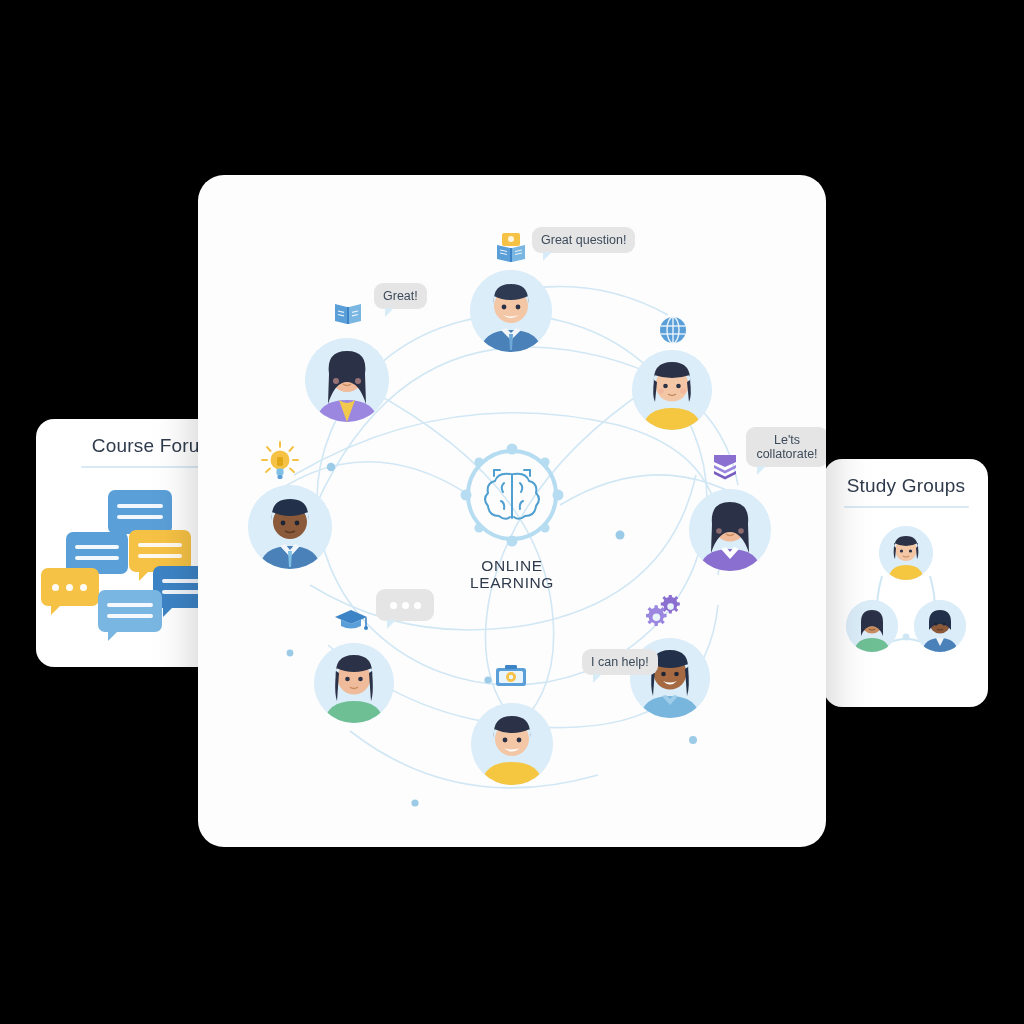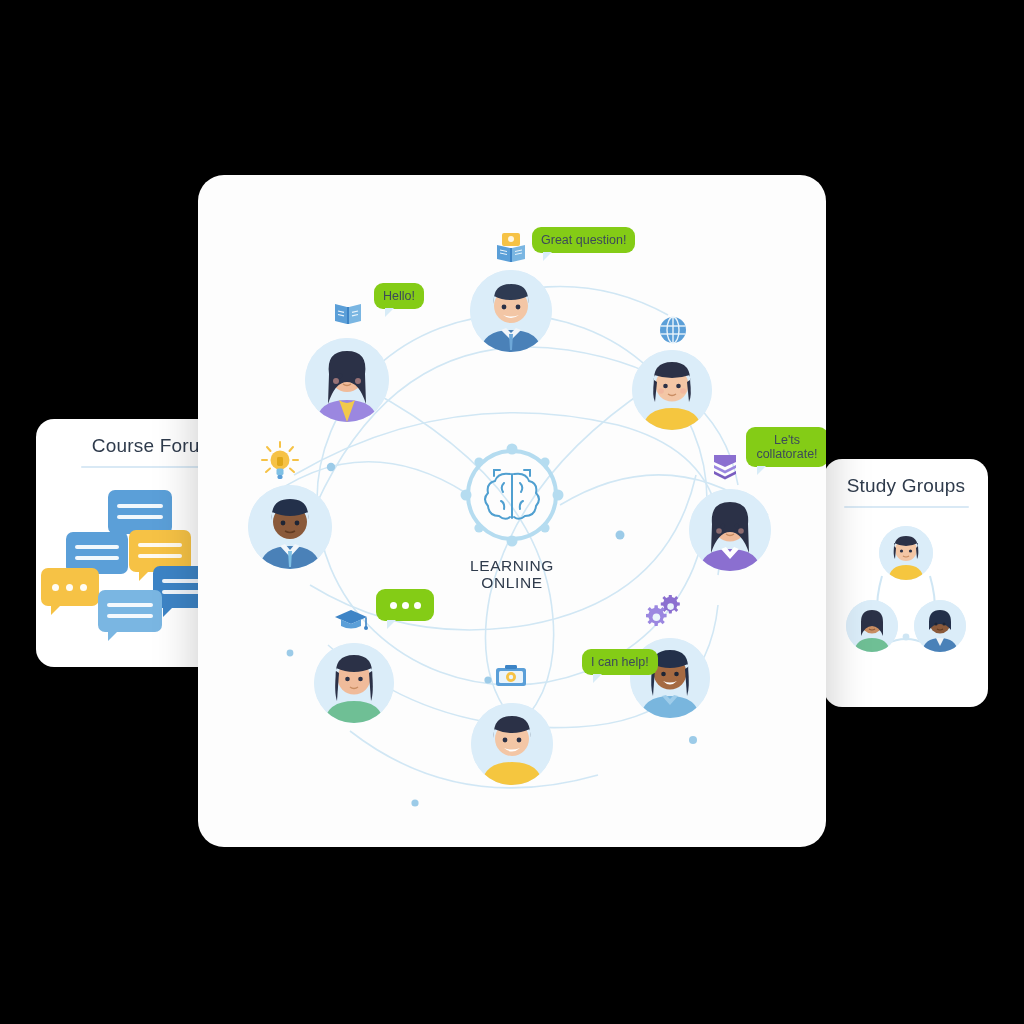--- a/index.html
+++ b/index.html
@@ -50,21 +50,21 @@
     position:absolute;left:0;right:0;top:383px;text-align:center;
     font-size:15.5px;line-height:16.5px;color:#2f3b4c;
     letter-spacing:.6px;font-weight:400;
   }
 
   
   .avatar{position:absolute;border-radius:50%;overflow:hidden;background:#dbecf8;}
 
   
   .talk{
-    position:absolute;background:#84cc16;color:#3c4a5a;border-radius:9px;
+    position:absolute;background:#e5e5e5;color:#3c4a5a;border-radius:9px;
     font-size:12.5px;padding:6px 9px;white-space:nowrap;line-height:14px;
     text-align:center;
   }
   .talk:after{content:"";position:absolute;width:0;height:0;
     border-top:9px solid #d8ecf7;border-right:9px solid transparent;
     bottom:-8px;left:11px;}
   .talk.multi{white-space:normal;width:64px;}
   .talk.dots{padding:9px 11px;}
   .talk .d{display:inline-block;width:7px;height:7px;border-radius:50%;
     background:#ffffff;margin:0 2.5px;vertical-align:middle;}
@@ -215,22 +215,22 @@
         <g stroke="#4f9fd0" stroke-width="2" fill="none" stroke-linecap="round">
           <path d="M52 31 L52 75"></path>
           <path d="M50 31 Q38 29 35 38 Q26 40 28 50 Q22 56 28 63 Q29 73 39 73 Q45 78 50 74"></path>
           <path d="M54 31 Q66 29 69 38 Q78 40 76 50 Q82 56 76 63 Q75 73 65 73 Q59 78 54 74"></path>
           <path d="M44 40 Q40 44 43 49 M60 40 Q64 44 61 49 M41 58 Q45 60 44 66 M63 58 Q59 60 60 66"></path>
           <path d="M34 33 L34 27 L40 27 M70 33 L70 27 L64 27"></path>
         </g>
       </svg>
     </div>
     <div id="hub-label">
+      <div>ONLINE</div>
       <div>LEARNING</div>
-      <div>ONLINE</div>
     </div>
 
     <div class="avatar" style="left:272px;top:95px;width:82px;height:82px;">
       <svg viewBox="0 0 82 82" width="82" height="82">
         <circle cx="41" cy="41" r="41" fill="#dbedf9"></circle>
         <path d="M10 82 Q13 60 41 60 Q69 60 72 82 Z" fill="#4a81b8"></path>
         <path d="M31 60 L41 70 L51 60 L46 58 L41 63 L36 58 Z" fill="#f2f6fa"></path>
         <path d="M39 64 L43 64 L42 80 L40 80 Z" fill="#6ea8d8"></path>
         <circle cx="41" cy="36" r="17" fill="#f3c6a5"></circle>
         <path d="M24 34 Q22 14 41 14 Q60 14 58 34 L58 26 Q50 30 41 30 Q32 30 24 26 Z" fill="#2e3a52"></path>
@@ -279,21 +279,21 @@
         <path d="M14 7 L16 7 L16 24 L14 24 Z" fill="#3d84c6"></path>
         <g stroke="#eaf4fb" stroke-width="1.1">
             <path d="M5 11 L11 12.4"></path>
             <path d="M5 14.5 L11 15.9"></path>
             <path d="M19 12.4 L25 11"></path>
             <path d="M19 15.9 L25 14.5"></path>
           </g>
       </svg>
     </div>
     <div class="talk" style="left:176px;top:108px;">
-      <span>Hello!</span>
+      <span>Great!</span>
     </div>
 
     <div class="avatar" style="left:434px;top:175px;width:80px;height:80px;">
       <svg viewBox="0 0 80 80" width="80" height="80">
         <circle cx="40" cy="40" r="40" fill="#dbedf9"></circle>
         <path d="M10 80 Q13 58 40 58 Q67 58 70 80 Z" fill="#f5c63f"></path>
         <circle cx="40" cy="35" r="16.5" fill="#f3c6a5"></circle>
         <path d="M22 34 Q20 12 40 12 Q60 12 58 34 L58 25 Q49 28 40 28 Q31 28 22 25 Z" fill="#2b3147"></path>
         <path d="M22 30 Q20 46 23 52 L25 32 Z" fill="#2b3147"></path>
         <path d="M58 30 Q60 46 57 52 L55 32 Z" fill="#2b3147"></path>

